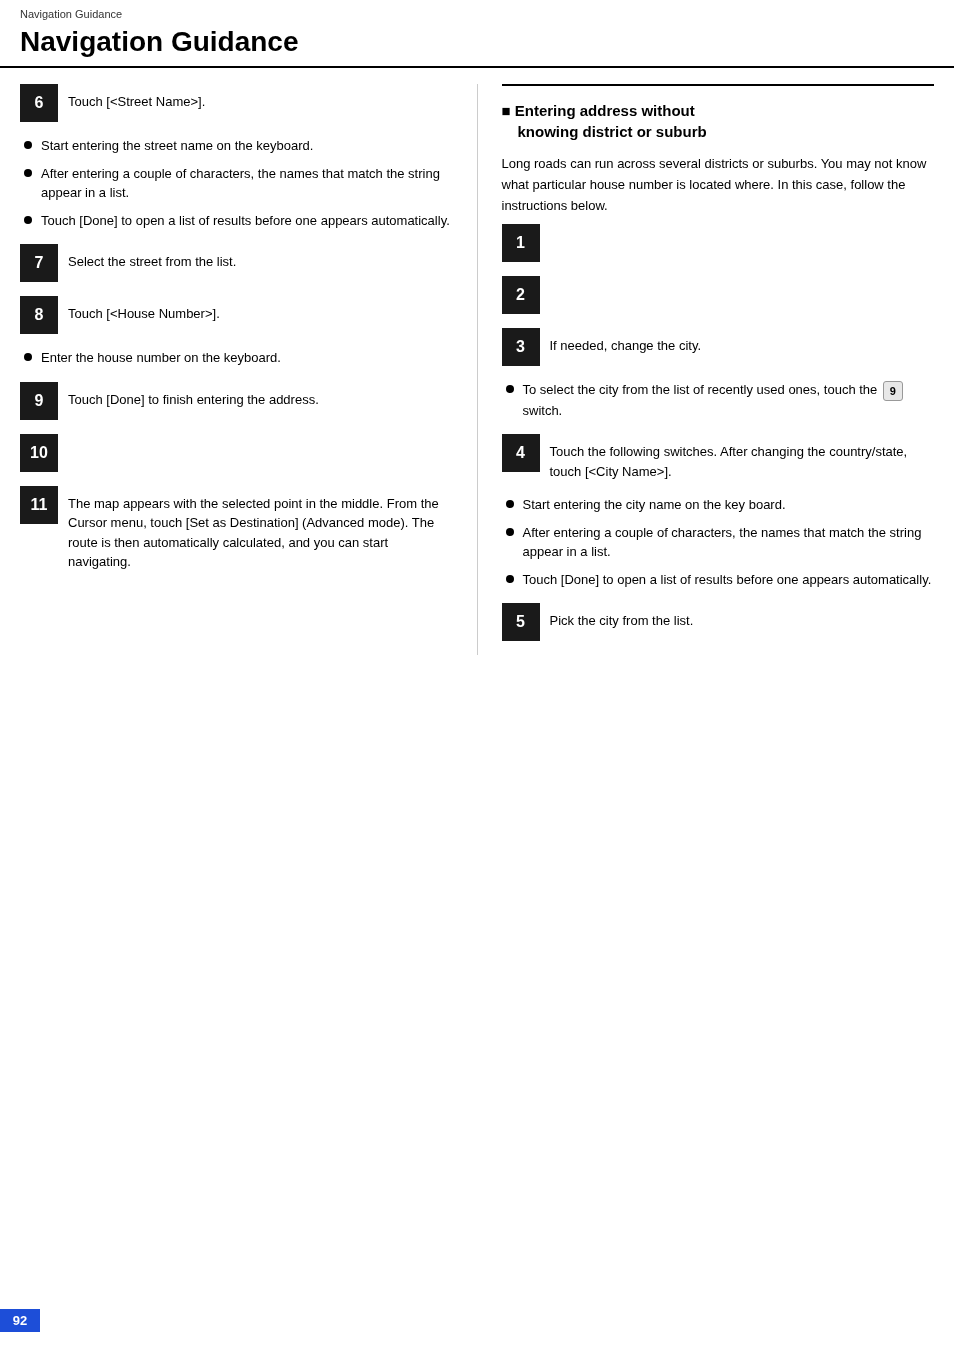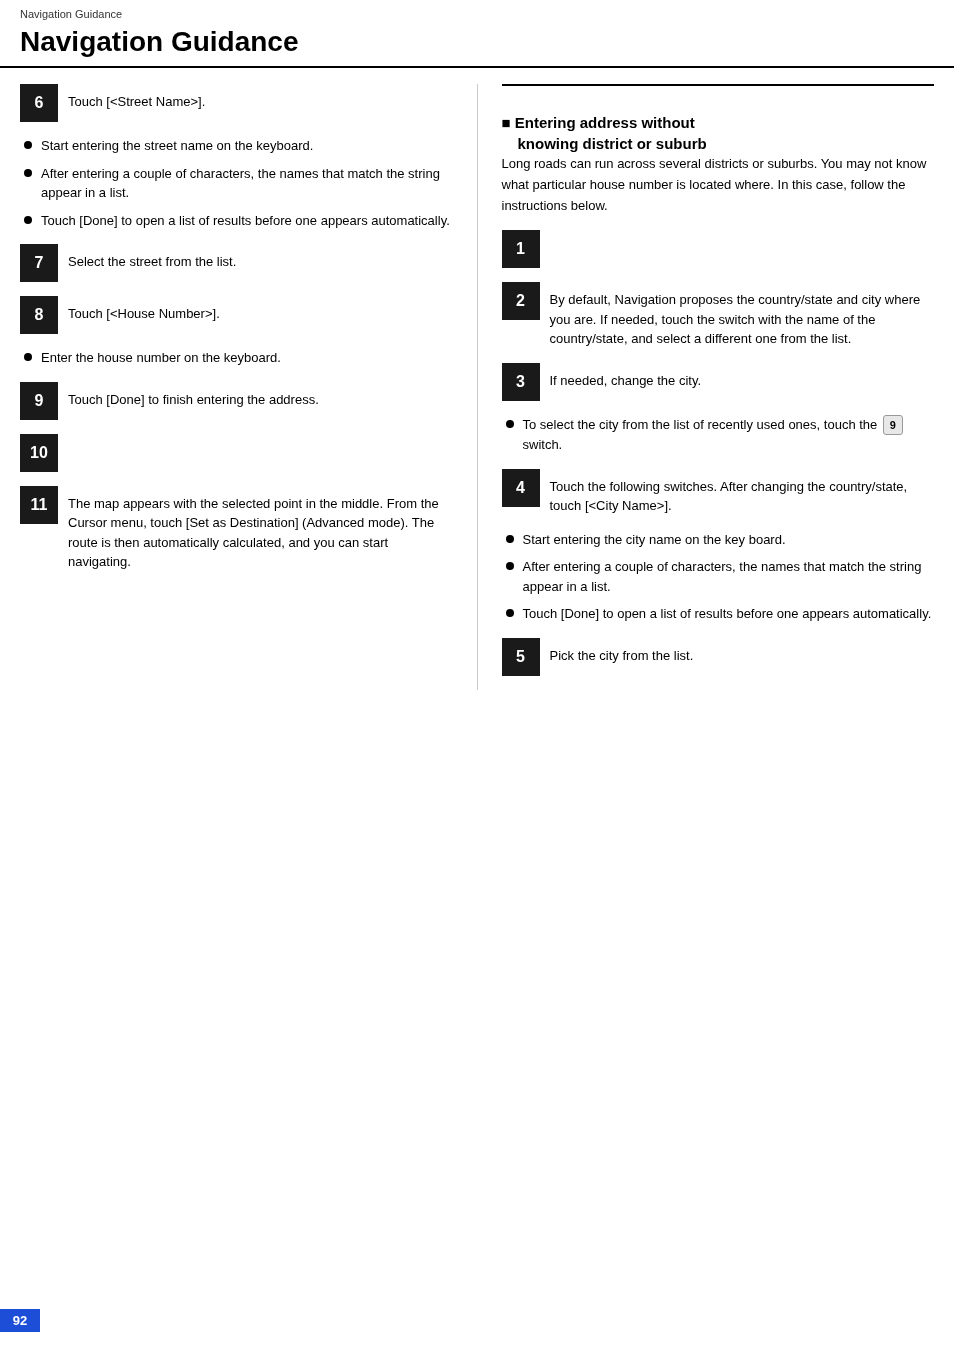--- a/index.html
+++ b/index.html
@@ -99,31 +99,32 @@
       width: 8px;
       height: 8px;
       background: #000;
       border-radius: 50%;
       margin-top: 5px;
       flex-shrink: 0;
     }
 
     .section-heading {
       border-top: 2px solid #000;
-      padding-top: 26px;
+      padding-top: 14px;
+      margin-bottom: 12px;
     }
 
     .section-heading-text {
       font-size: 15px;
       font-weight: bold;
       line-height: 1.4;
     }
 
     .section-intro {
-      margin-bottom: 14px;
+      margin-bottom: 8px;
       line-height: 1.6;
     }
 
     .switch-icon {
       display: inline-flex;
       align-items: center;
       justify-content: center;
       background: #e8e8e8;
       border: 1px solid #999;
       border-radius: 3px;
@@ -222,21 +223,20 @@
     </div>
 
     <div class="section-intro">Long roads can run across several districts or suburbs. You may not know what particular house number is located where. In this case, follow the instructions below.</div>
 
     <div class="step-block">
       <div class="step-number large">1</div>
     </div>
 
     <div class="step-block">
       <div class="step-number large">2</div>
-      <div class="step-text large">By default, Navigation proposes the country/state and city where you are. If needed, touch the switch with the name of the country/state, and select a different one from the list.</div>
     </div>
 
     <div class="step-block">
       <div class="step-number large">3</div>
       <div class="step-text large">If needed, change the city.</div>
     </div>
 
     <div class="bullet-list">
       <div class="bullet-item">
         <div class="bullet-dot"></div>

